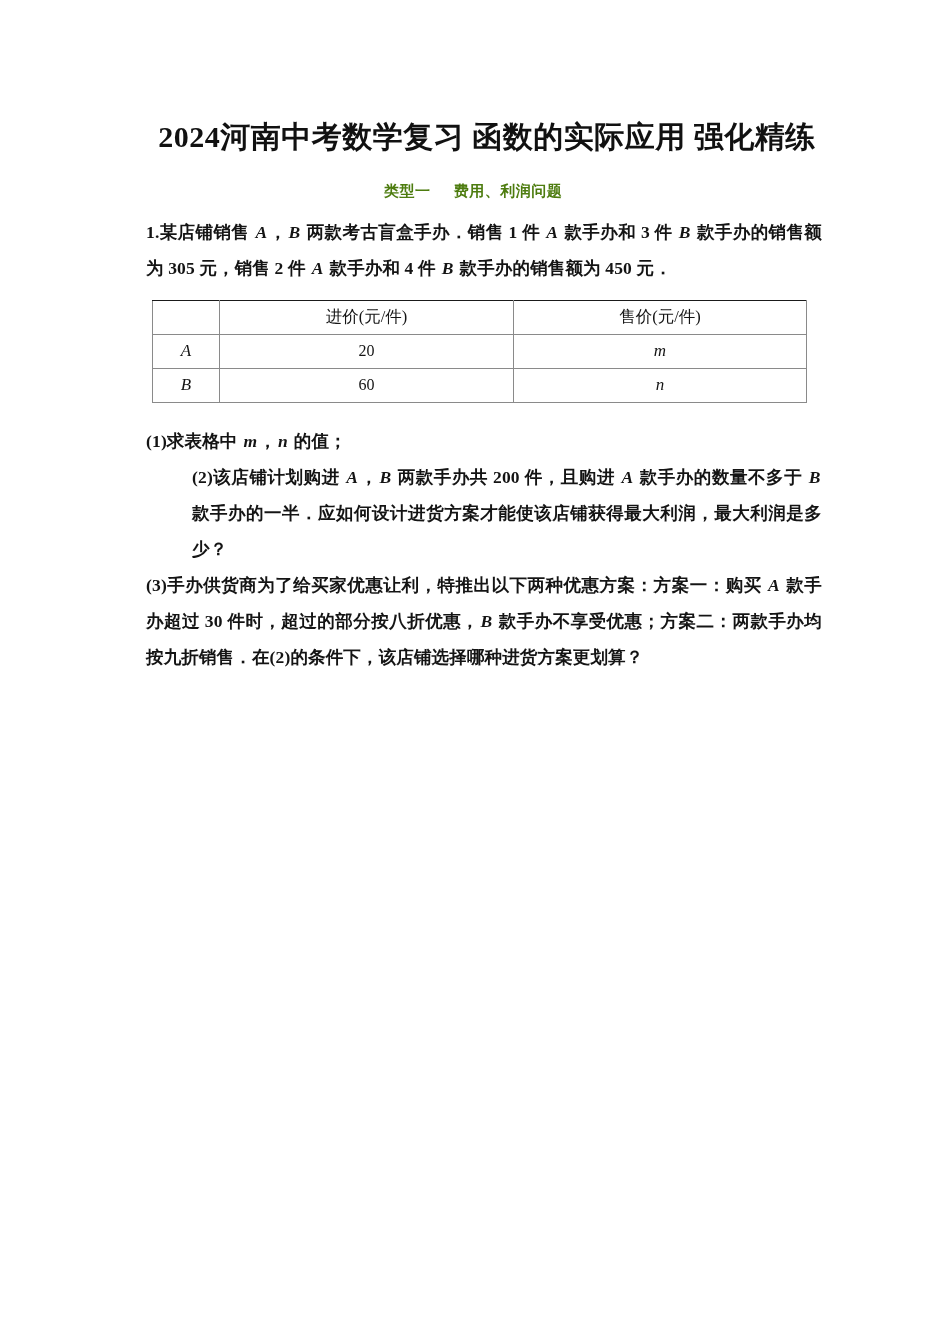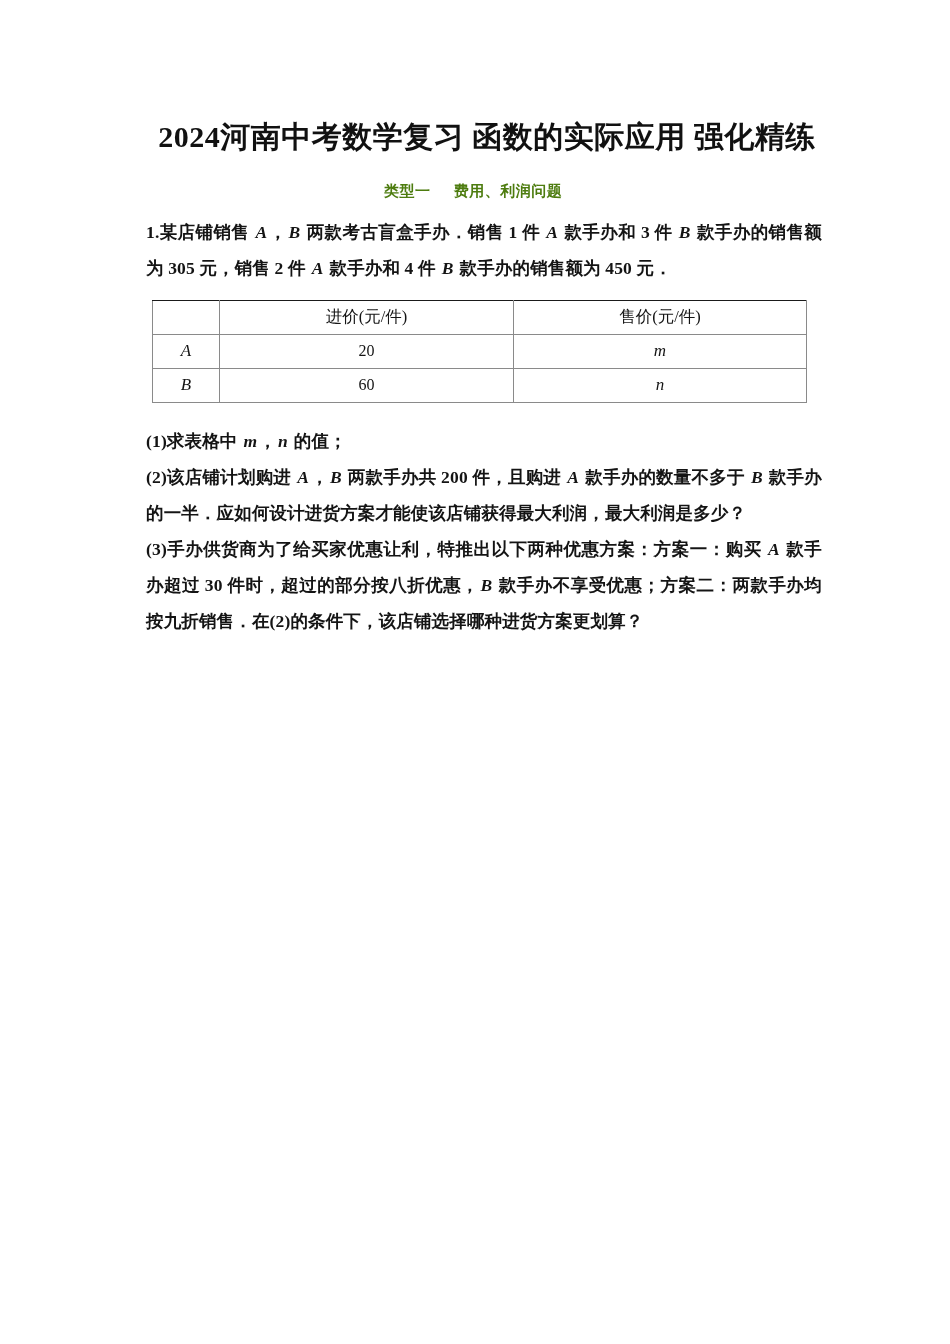--- a/index.html
+++ b/index.html
@@ -64,21 +64,21 @@
     line-height: 36px;
     margin: 0;
     text-align: justify;
     text-justify: inter-ideograph;
     color: #141414;
     letter-spacing: 0.15px;
     font-weight: bold;
   }
   .para.first { margin-top: 13px; }
   .para.q1 { margin-top: 20px; }
-  .para.q2 { margin-top: 0px; }
+  .para.q2 { margin-top: 0px; margin-left: 46px; }
   .para.q3 { margin-top: 0px; }
 
   .mvar {
     font-style: italic;
     font-family: "Liberation Serif", "DejaVu Serif", serif;
     padding: 0 1.5px;
   }
 
   
   .price-table-wrap {

